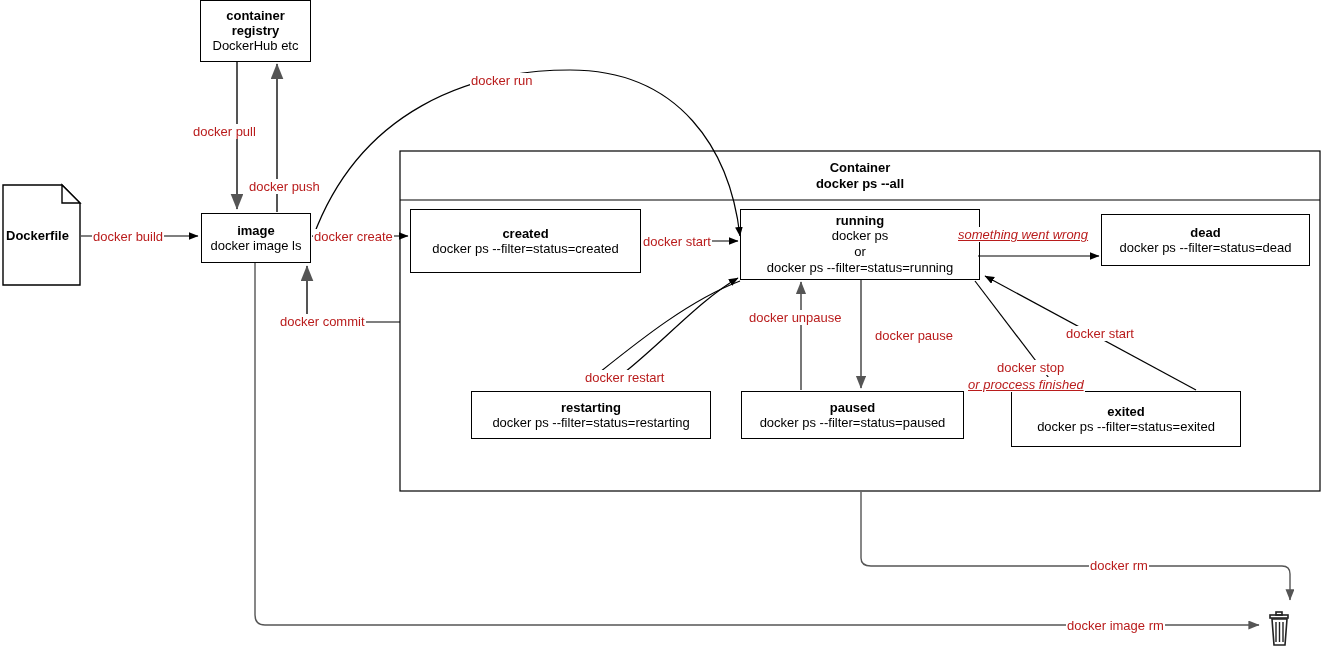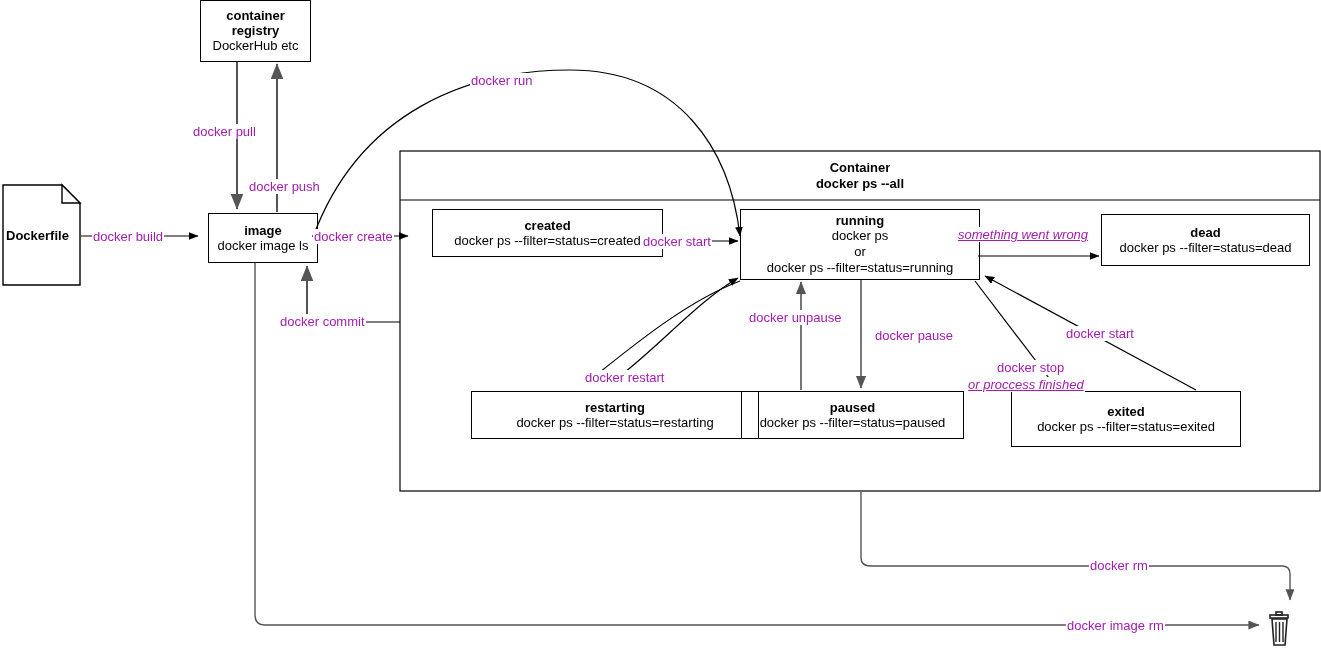--- a/index.html
+++ b/index.html
@@ -42,21 +42,21 @@
   }
   .node .sub {
     font-size: 13px;
     line-height: 16px;
     white-space: nowrap;
   }
   .edge-label {
     position: absolute;
     font-size: 13px;
     line-height: 15px;
-    color: #a21caf;
+    color: #b91c1c;
     background: #ffffff;
     white-space: nowrap;
     padding: 0 1px;
     text-align: center;
   }
   .edge-label.ital {
     font-style: italic;
     text-decoration: underline;
   }
   .container-title {
@@ -141,48 +141,48 @@
   </svg>
 
   <div id="dockerfile-label" style="left:6px; top:228px;">Dockerfile</div>
 
   <div class="node" style="left:200px; top:0px; width:111px; height:62px;">
     <div class="ttl">container</div>
     <div class="ttl">registry</div>
     <div class="sub">DockerHub etc</div>
   </div>
 
-  <div class="node" style="left:201px; top:213px; width:110px; height:50px;margin-left:7px;">
+  <div class="node" style="left:201px; top:213px; width:110px; height:50px;">
     <div class="ttl">image</div>
     <div class="sub">docker image ls</div>
   </div>
 
   <div class="container-title" style="left:400px; top:160px; width:920px;">
     <div>Container</div>
     <div>docker ps --all</div>
   </div>
 
-  <div class="node" style="left:432px; top:209px; width:231px; height:48px;text-align:right;">
+  <div class="node" style="left:410px; top:209px; width:231px; height:64px;text-align:right;">
     <div class="ttl">created</div>
     <div class="sub">docker ps --filter=status=created</div>
   </div>
 
   <div class="node" style="left:740px; top:209px; width:240px; height:71px;">
     <div class="ttl">running</div>
     <div class="sub">docker ps</div>
     <div class="sub">or</div>
     <div class="sub">docker ps --filter=status=running</div>
   </div>
 
   <div class="node" style="left:1101px; top:214px; width:209px; height:52px;">
     <div class="ttl">dead</div>
     <div class="sub">docker ps --filter=status=dead</div>
   </div>
 
-  <div class="node" style="left:471px; top:391px; width:288px; height:48px;">
+  <div class="node" style="left:471px; top:391px; width:240px; height:48px;">
     <div class="ttl">restarting</div>
     <div class="sub">docker ps --filter=status=restarting</div>
   </div>
 
   <div class="node" style="left:741px; top:391px; width:223px; height:48px;">
     <div class="ttl">paused</div>
     <div class="sub">docker ps --filter=status=paused</div>
   </div>
 
   <div class="node" style="left:1011px; top:391px; width:230px; height:56px;">

